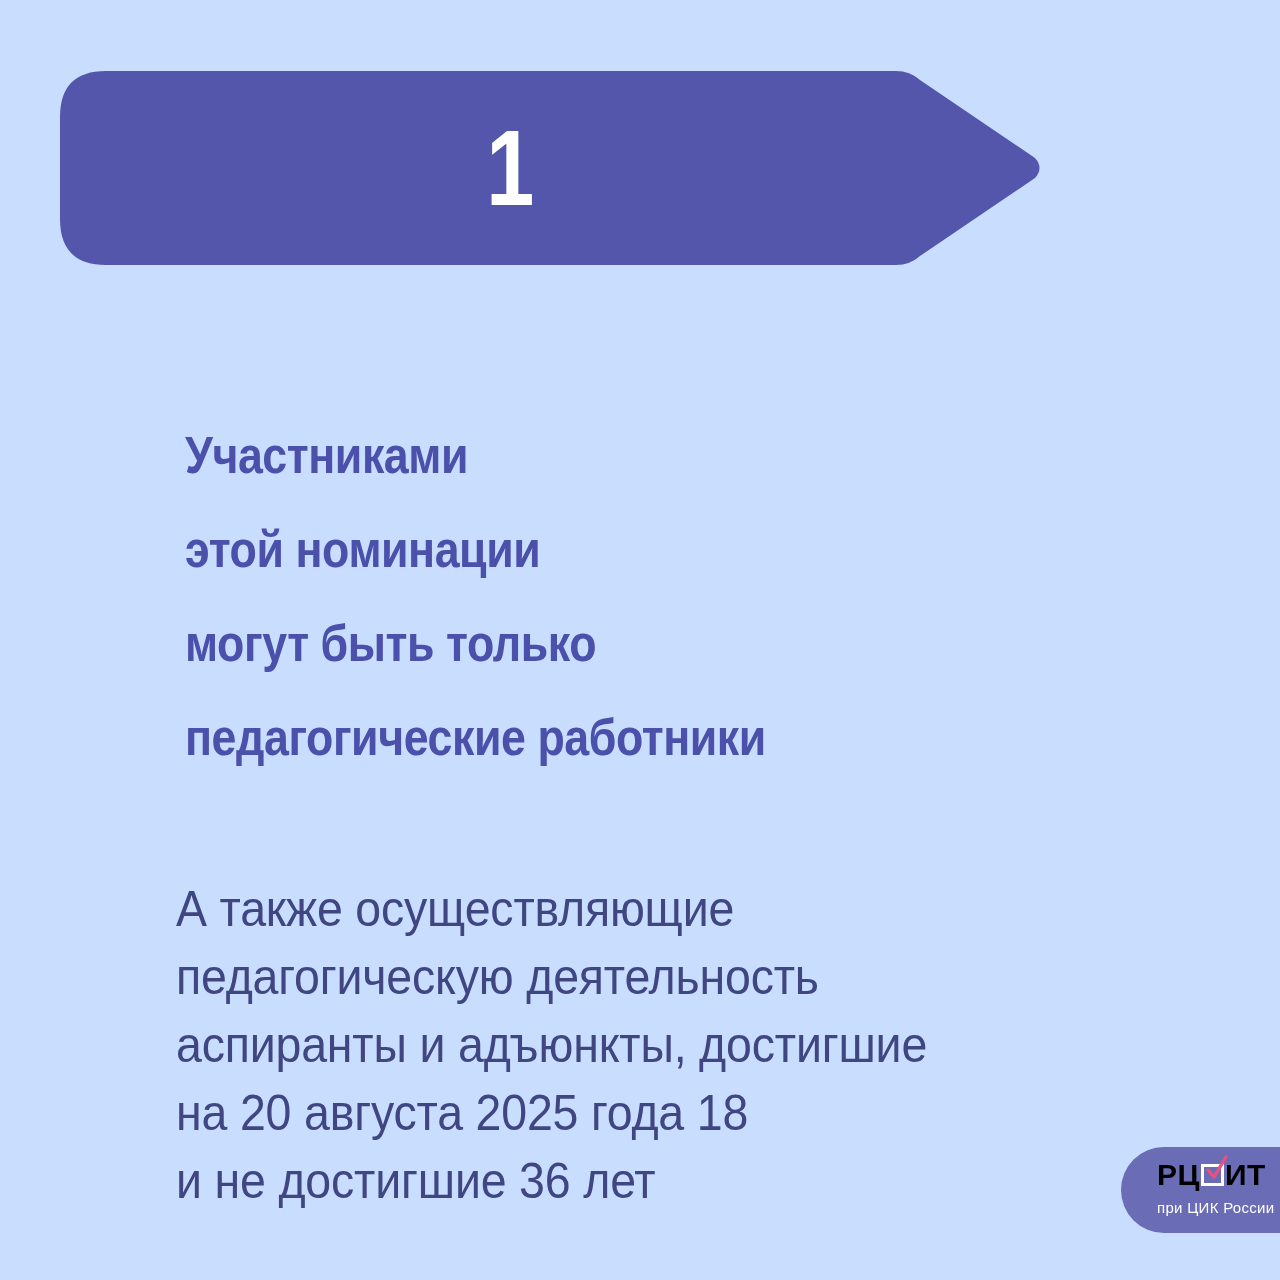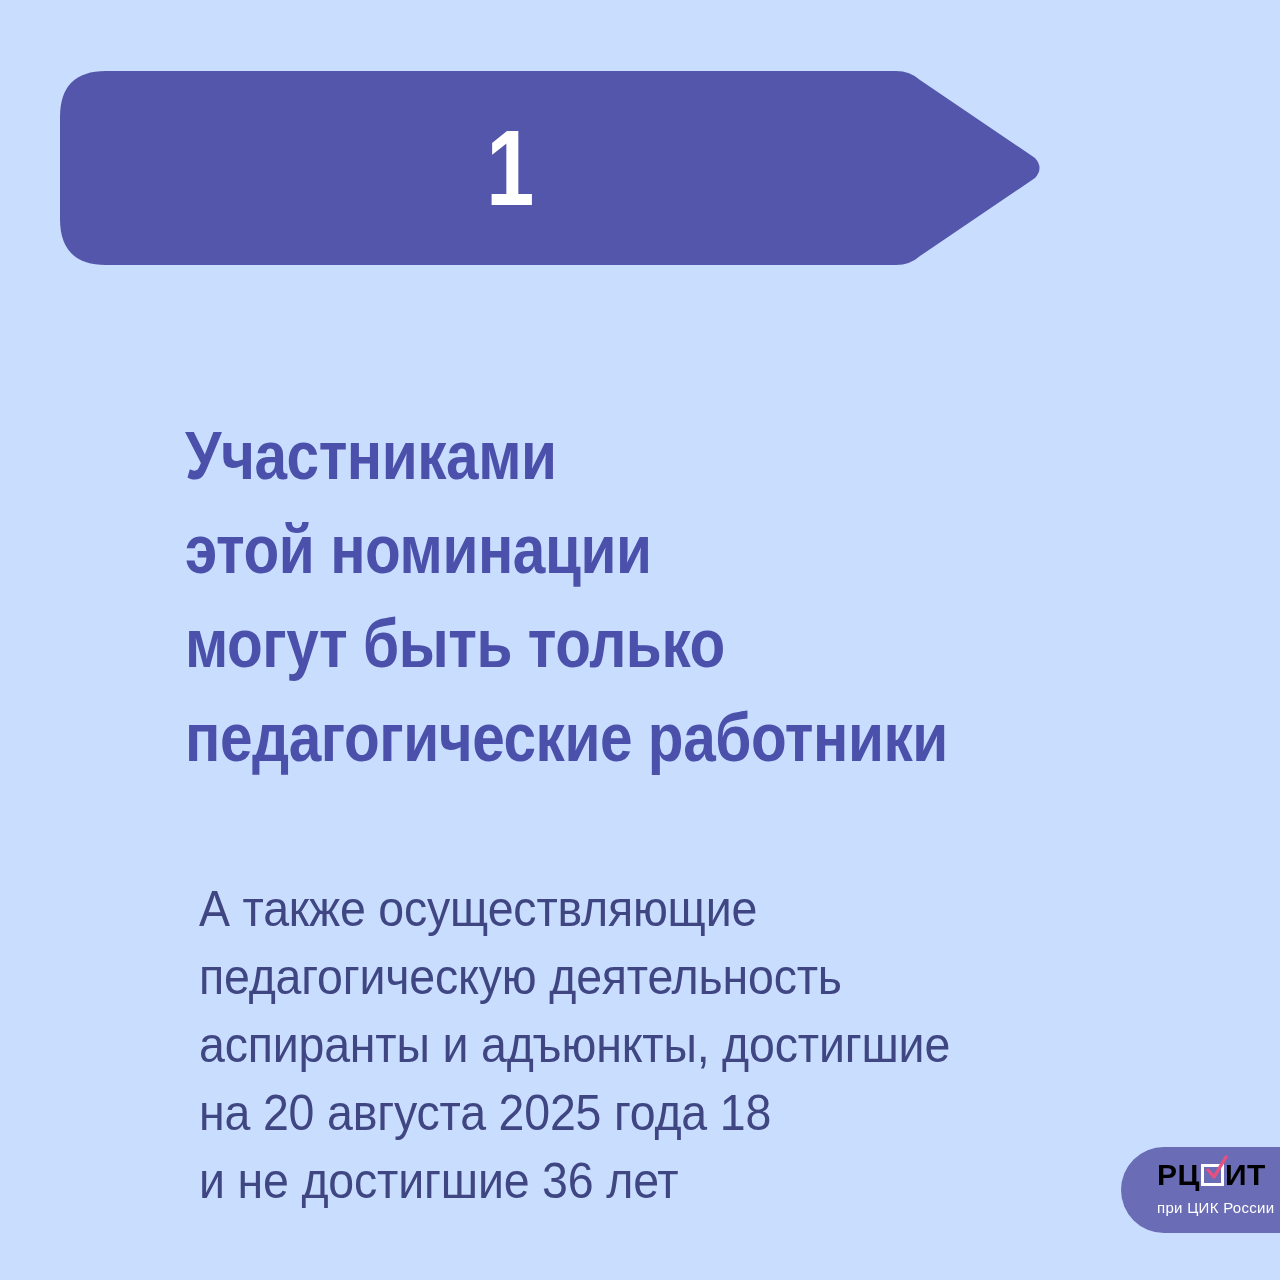--- a/index.html
+++ b/index.html
@@ -53,36 +53,36 @@
     transform-origin: center center;
   }
 
   
   .headline {
     position: absolute;
     left: 185px;
     top: 408px;
     width: 1000px;
     color: #4b50ab;
-    font-size: 68px;
+    font-size: 52px;
     font-weight: 700;
     line-height: 94px;
     letter-spacing: -0.5px;
   }
   .headline .hl-line {
     display: block;
     white-space: nowrap;
     transform: scaleX(0.86);
     transform-origin: left center;
   }
 
   
   .body-copy {
     position: absolute;
-    left: 199px;
+    left: 176px;
     top: 875px;
     width: 960px;
     color: #3f4682;
     font-size: 50px;
     font-weight: 400;
     line-height: 68px;
     letter-spacing: -0.2px;
   }
   .body-copy .bc-line {
     display: block;

